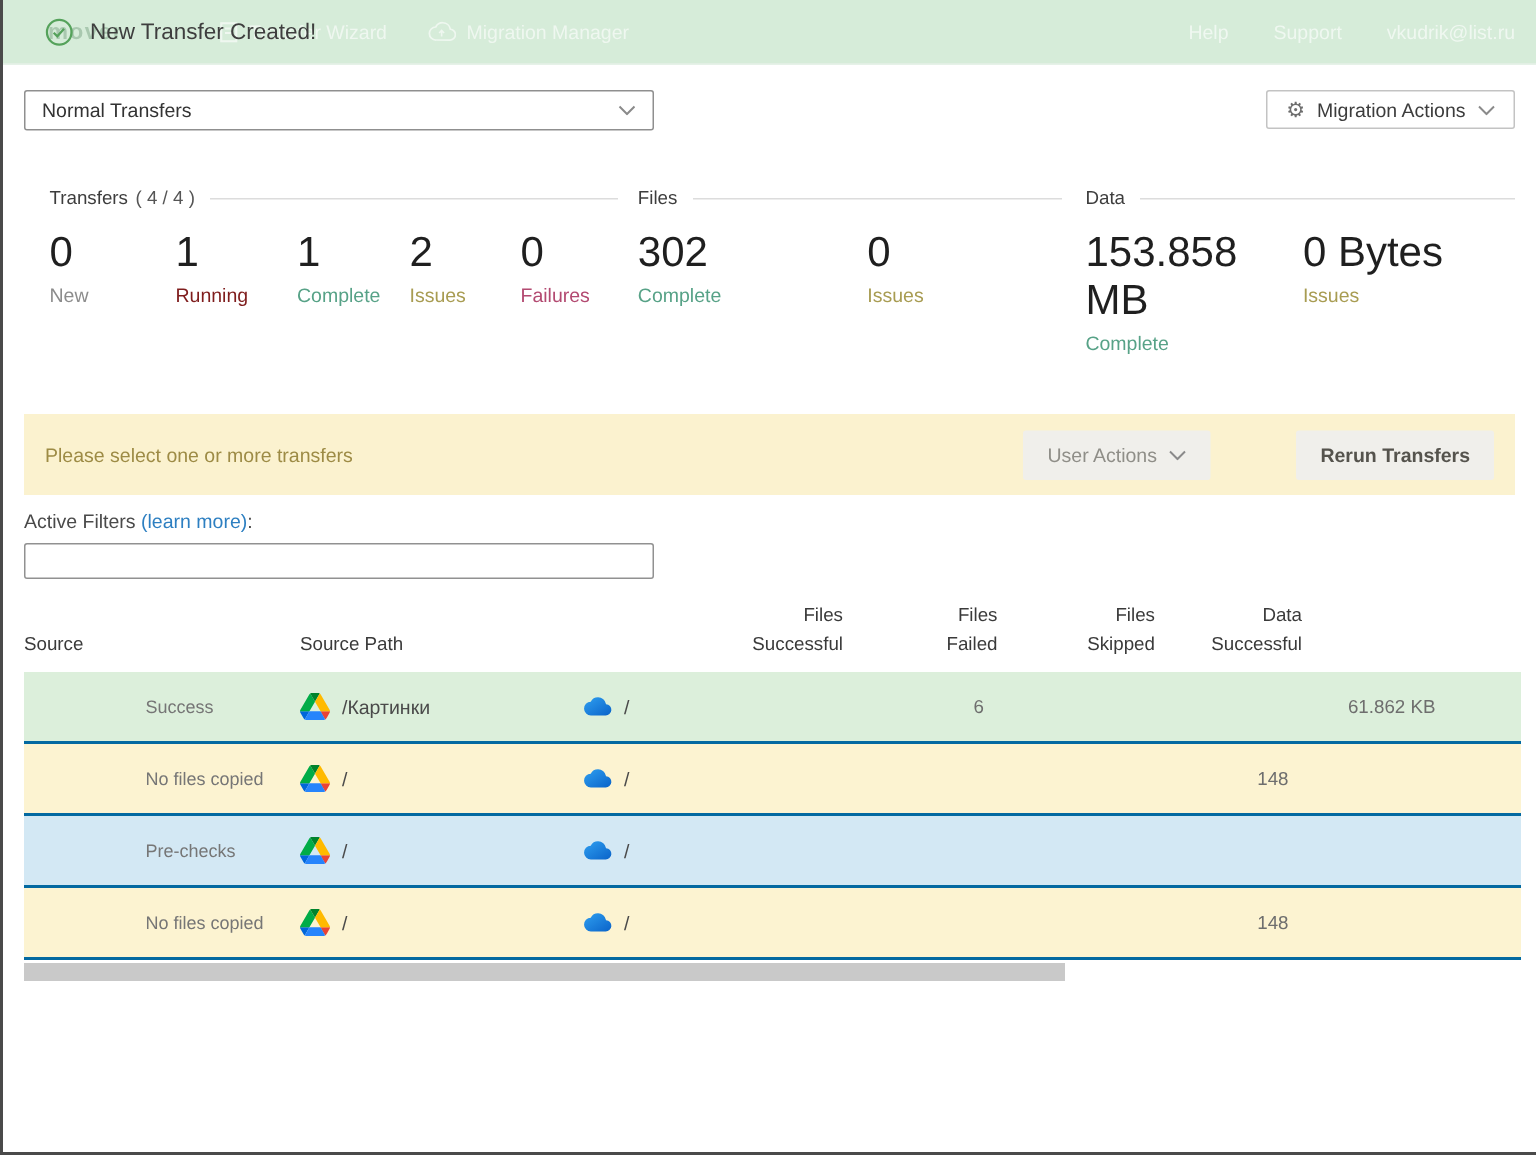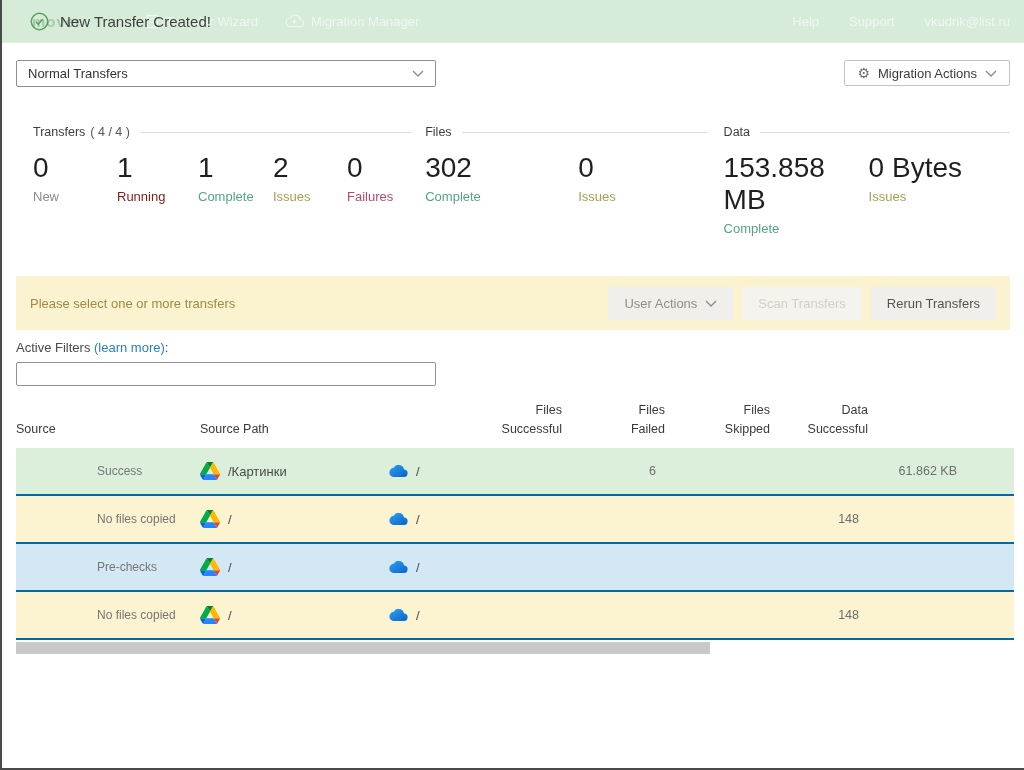--- a/index.html
+++ b/index.html
@@ -49,21 +49,21 @@
   .stat-group:nth-child(3) .stat:nth-child(1) .stat-value{max-width:125px}
 
   
   .banner { margin:40px 14px 0; background:#fbf2cf; height:54px; display:flex; align-items:center;
             justify-content:space-between; padding:0 14px; }
   .banner-msg { font-size:13px; color:#9d8b45; }
   .banner-btns { display:flex; gap:9px; }
   .banner-btn { height:33px; padding:0 16px; background:#f0efeb; border:none; border-radius:2px;
                 font-size:13px; color:#8f8e88; display:flex; align-items:center; gap:8px;
                 font-family:"Liberation Sans", sans-serif; }
-  .banner-btn.dark { color:#55534d; font-weight:normal; }
+  .banner-btn.dark { color:#55534d; font-weight:bold;margin-left:48px; }
   .banner-btn.disabled { background:#f4f3ee; color:#d3cfc2; }
 
   
   .filters-line { margin:10px 14px 0; font-size:13px; color:#4a4a4a; }
   .filters-line a { color:#2d7fc1; text-decoration:none; }
   .filter-input { margin:7px 14px 0; width:420px; height:24px; border:1px solid #919191;
                   border-radius:2px; display:block; padding:0 8px; font-size:13px; }
 
   
   .table { margin:8px 10px 0 14px; font-size:12.5px; }
@@ -198,23 +198,20 @@
 
   <div class="banner">
     <span class="banner-msg">Please select one or more transfers</span>
     <div class="banner-btns" id="banner-buttons">
         <button class="banner-btn">
           <span>User Actions</span>
           <svg width="12" height="7" viewBox="0 0 12 7">
   <path d="M1 1l5 5 5-5" fill="none" stroke="#8a8a8a" stroke-width="1.3"></path>
 </svg>
         </button>
-        <button class="banner-btn disabled" disabled="">
-          <span>Scan Transfers</span>
-        </button>
         <button class="banner-btn dark">
           <span>Rerun Transfers</span>
         </button>
       </div>
   </div>
 
   <div class="filters-line">
     <span>Active Filters </span><a href="#">(learn more)</a><span>:</span>
   </div>
   <input class="filter-input" type="text" value="" style="">

